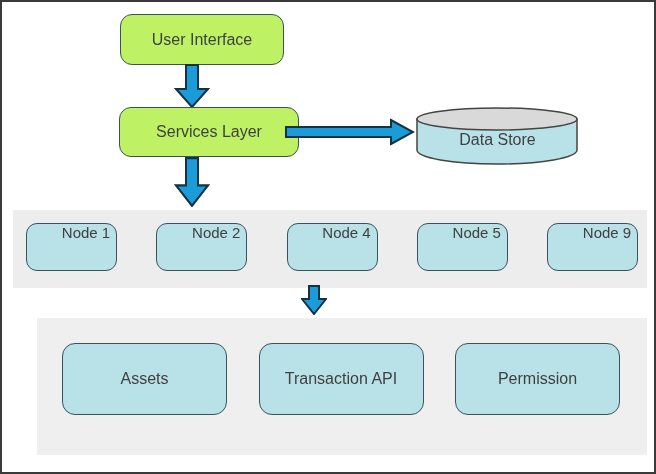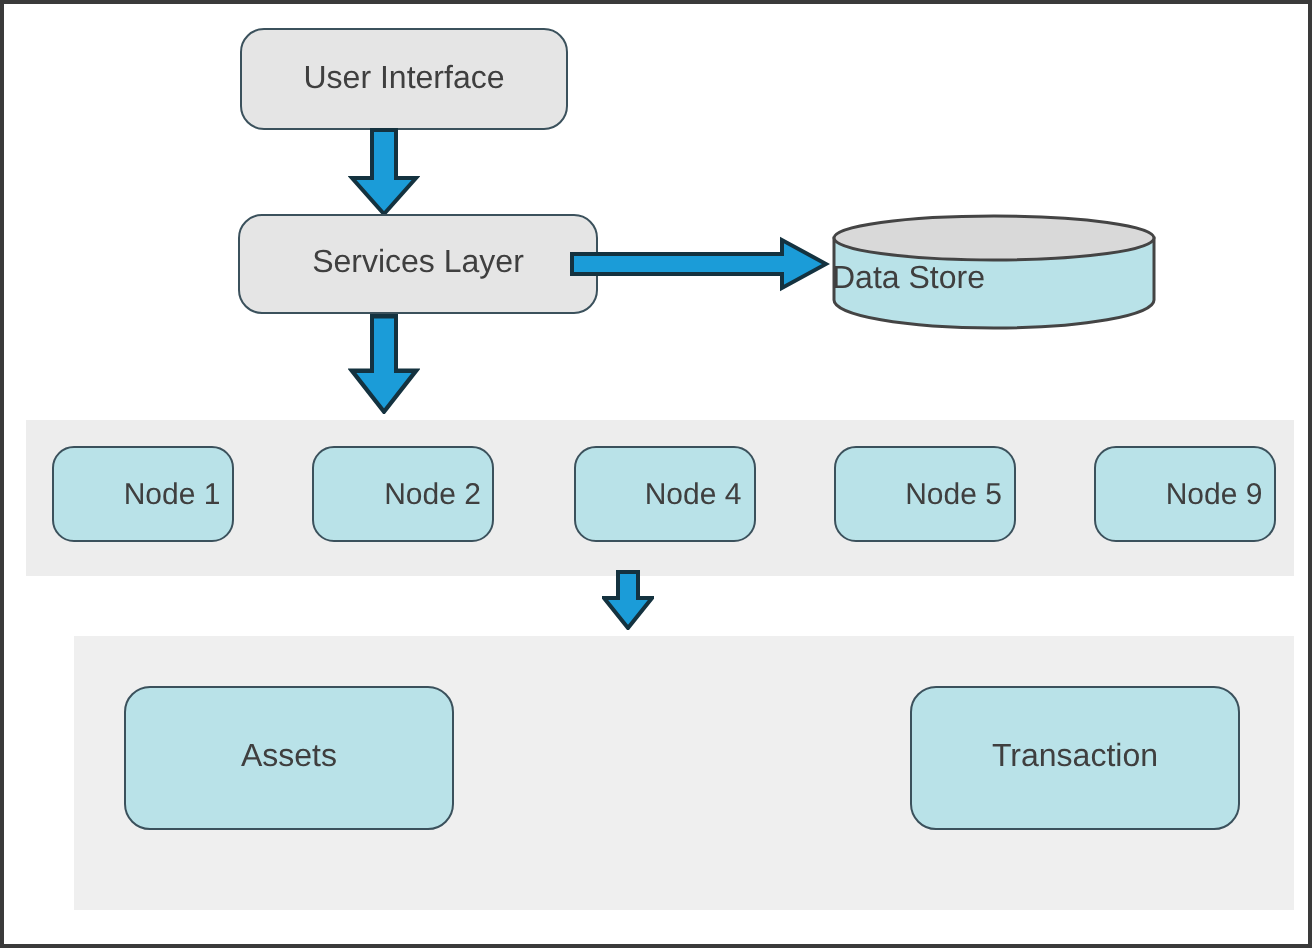--- a/index.html
+++ b/index.html
@@ -9,53 +9,53 @@
     box-sizing:border-box;
     border:2px solid #3a3a3a;
     background:#ffffff;
     font-family:"Liberation Sans", sans-serif;
     color:#3f3f3f;
     overflow:hidden;
   }
   .box{
     position:absolute;
     box-sizing:border-box;
-    background:#e5e5e5;
+    background:#bef264;
     border:1.6px solid #3b515c;
     border-radius:12px;
     display:flex;align-items:center;justify-content:center;
     font-size:16px;
   }
   .ui-box{left:118px;top:12px;width:164px;height:51px;}
   .services-box{left:117px;top:105px;width:180px;height:50px;}
   .arrow{position:absolute;}
   .arrow polygon{fill:#1b9cd8;stroke:#14323f;stroke-width:2;}
   .arrow-down-1{left:172px;top:62px;}
   .arrow-down-2{left:172px;top:155px;}
   .arrow-right{left:283px;top:116px;}
   .arrow-down-3{left:299px;top:283px;}
   .cylinder{position:absolute;left:414px;top:104px;width:163px;height:60px;}
   .cylinder .body{fill:#b9e2e8;stroke:#444444;stroke-width:1.5;}
   .cylinder .lid{fill:#d9d9d9;stroke:#444444;stroke-width:1.5;}
   .cylinder-label{
     position:absolute;left:414px;top:120px;width:163px;height:36px;
-    display:flex;align-items:center;justify-content:flex-start;font-size:16px;
+    display:flex;align-items:center;justify-content:center;font-size:16px;
   }
   .band{position:absolute;box-sizing:border-box;display:flex;justify-content:space-between;}
   .node-band{
     left:11px;top:208px;width:634px;height:78px;
     background:#ededed;
     padding:13px 9px 0 13px;
   }
   .node-box{
     position:relative;
     box-sizing:border-box;
     width:91px;height:48px;
     background:#b9e2e8;border:1.6px solid #3b515c;border-radius:11px;
-    display:flex;align-items:center;justify-content:center;
+    display:flex;align-items:flex-start;justify-content:center;
     font-size:15px;
     padding-left:29px;
   }
   .bottom-band{
     left:35px;top:316px;width:610px;height:137px;
     background:#efefef;
     padding:25px 27px 0 25px;
   }
   .module-box{
     position:relative;
@@ -119,17 +119,20 @@
 
   <svg class="arrow arrow-down-3" width="26" height="30" viewBox="0 0 26 30">
     <polygon points="8,1 18,1 18,14 25,14 13,29 1,14 8,14"></polygon>
   </svg>
 
   <div class="band bottom-band">
     <div class="module-box">
       <span>Assets</span>
     </div>
     <div class="module-box">
-      <span>Transaction</span>
+      <span>Transaction API</span>
+    </div>
+    <div class="module-box">
+      <span>Permission</span>
     </div>
   </div>
 
 </div>
 
 </body></html>

